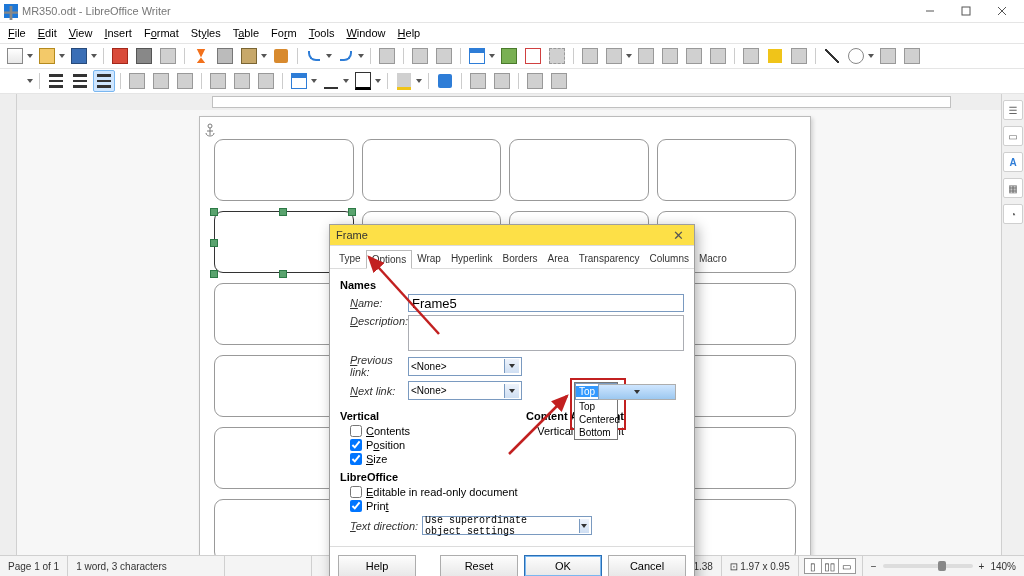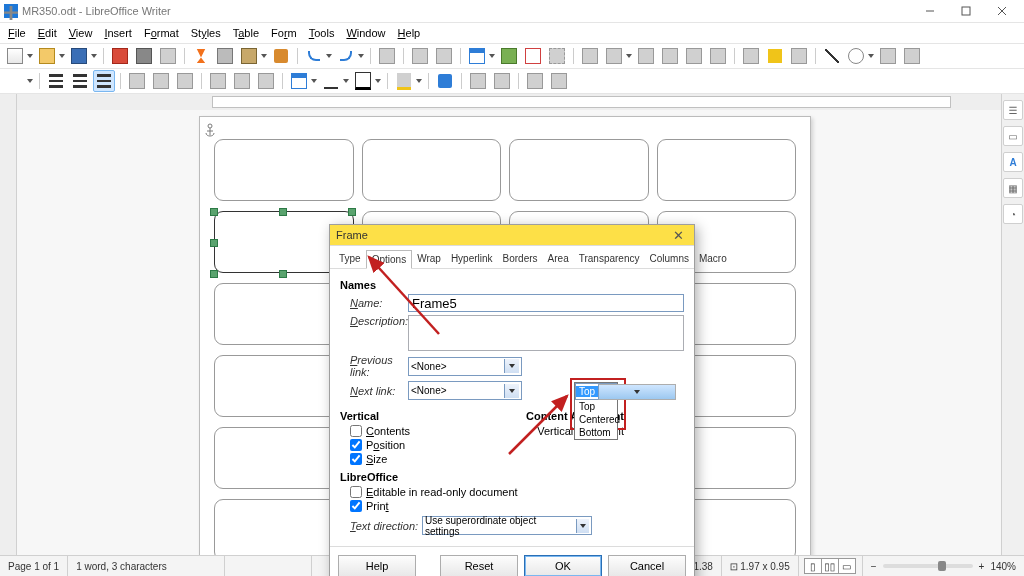--- a/index.html
+++ b/index.html
@@ -459,21 +459,21 @@
           <input type="checkbox" style="">
           <span><u>E</u>ditable in read-only document</span>
         </label>
       <label class="chk">
           <input type="checkbox" checked="" style="">
           <span>Prin<u>t</u></span>
         </label>
 
       <div class="row" style="margin-top:4px;">
         <div class="lbl" style="width:72px;"><u>T</u>ext direction:</div>
-        <div class="fake-select" style="width:164px;">
+        <div class="fake-select" style="width:164px;font-family:Liberation Mono, monospace;">
             <span>Use superordinate object settings</span>
             <div class="arrow"></div>
           </div>
       </div>
     </div>
     <div class="dlg-buttons">
       <div class="btn">Help</div>
       <div class="gap"></div>
       <div class="btn">Reset</div>
       <div class="btn default">OK</div>

